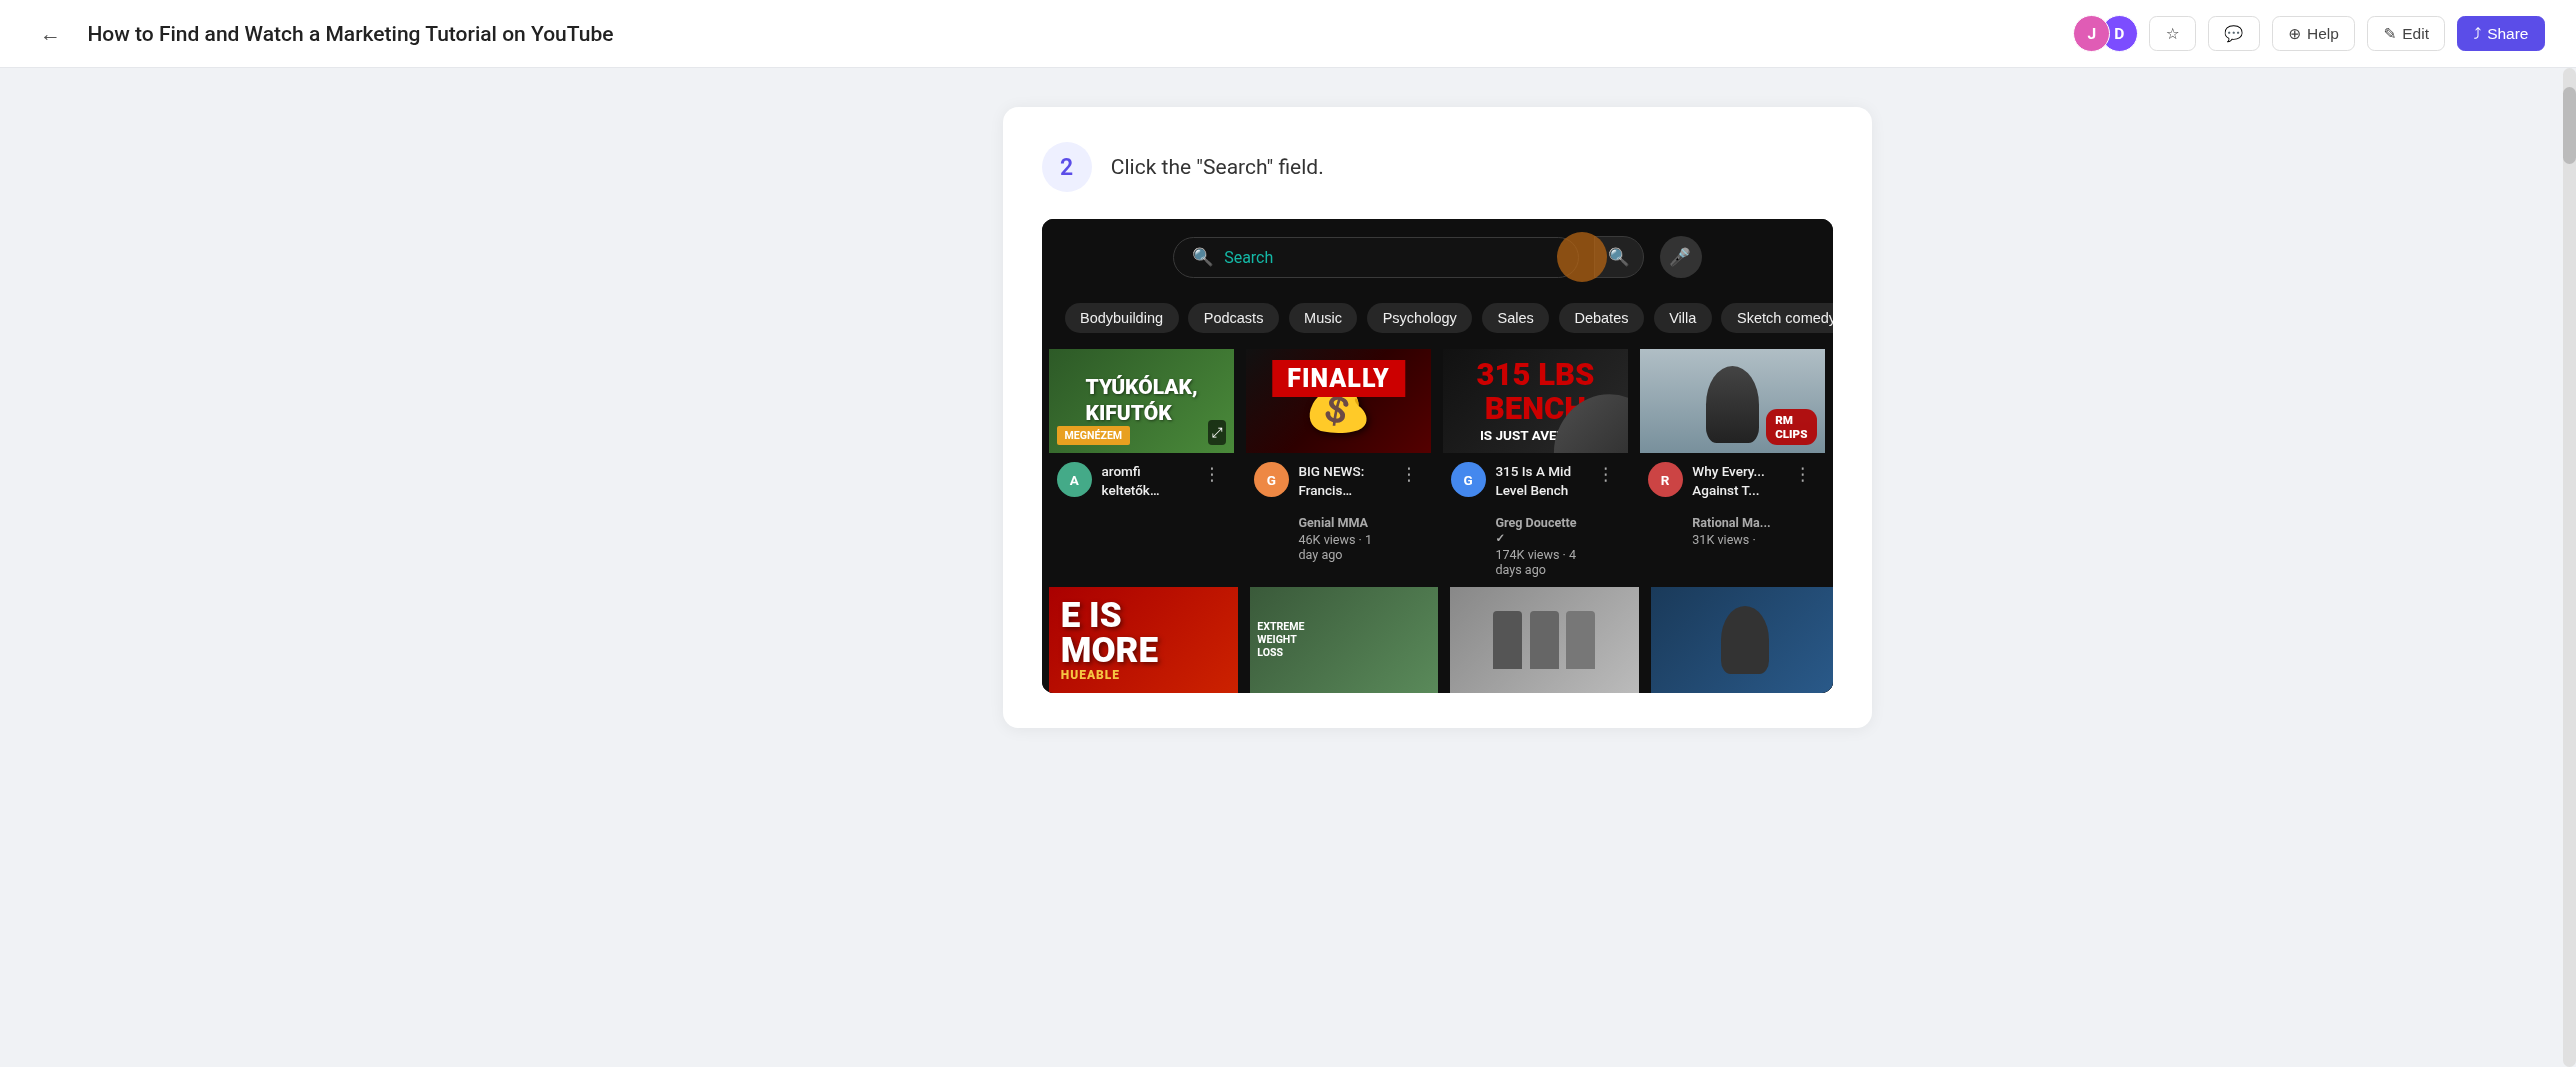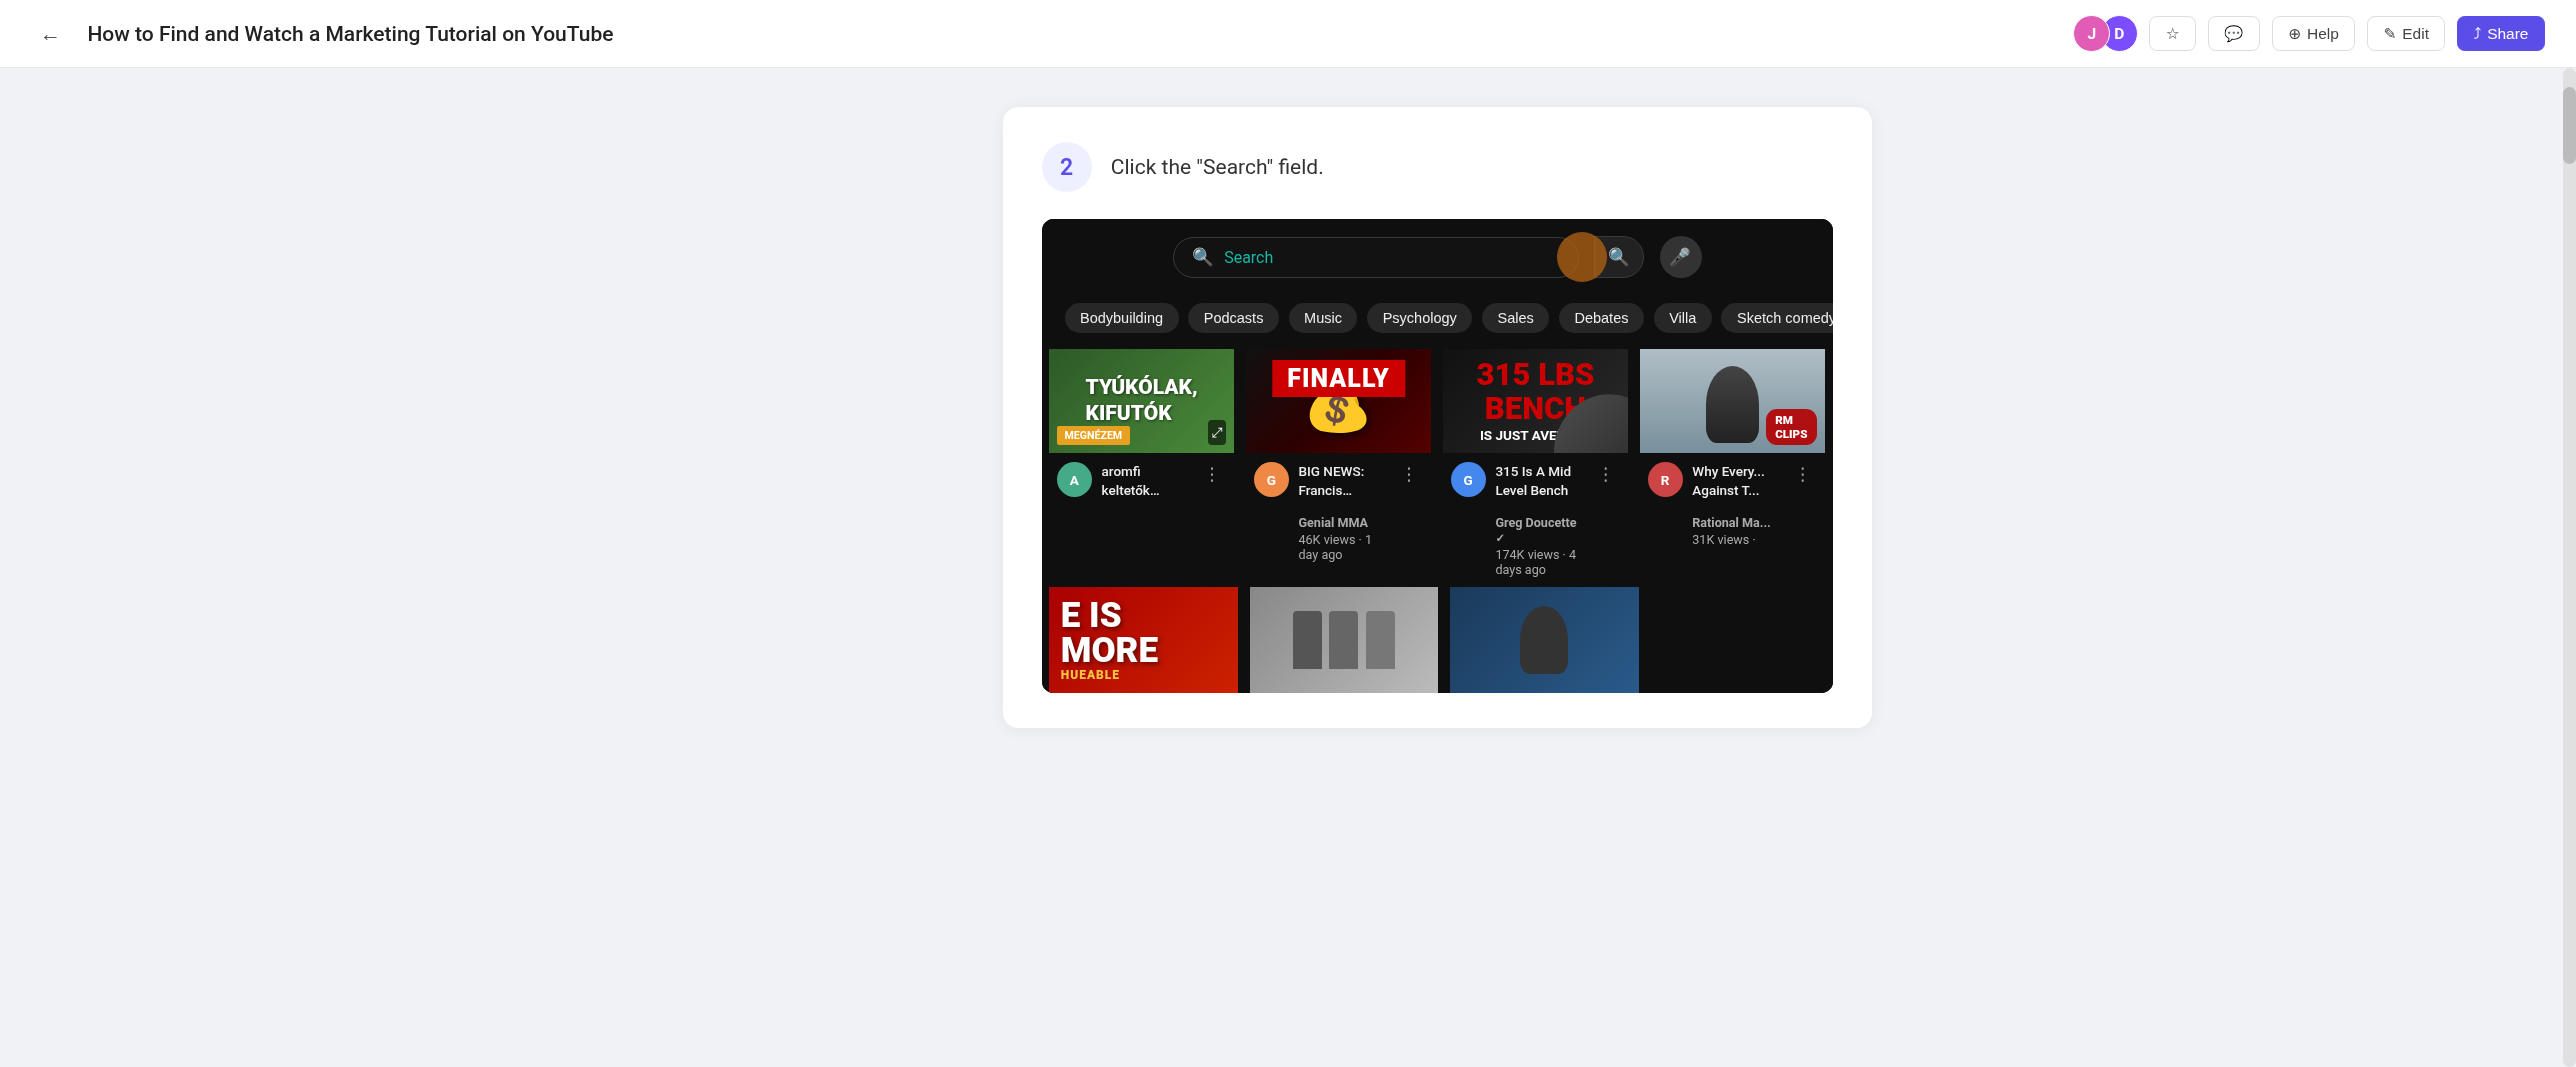--- a/index.html
+++ b/index.html
@@ -556,20 +556,27 @@
             <div class="yt-thumbnail" style="height:106px;">
               <div class="thumb-5 yt-thumbnail-content" style="align-items:flex-start;justify-content:flex-start;padding:11.6px;">
                 <div>
                   <div class="thumb-5-text">E IS MORE</div>
                   <div class="thumb-5-sub">HUEABLE</div>
                 </div>
               </div>
             </div>
           </div>
 
+          <div class="yt-video-item">
+            <div class="yt-thumbnail" style="height:106px;">
+              <div class="yt-thumbnail-content" style="background:linear-gradient(135deg,#3a5a3a 0%,#5a8a5a 100%);flex-direction:column;padding:7.7px;">
+                <div style="color:#fff;font-size:10.6px;font-weight:700;text-align:left;width:100%;">EXTREME<br>WEIGHT<br>LOSS</div>
+              </div>
+            </div>
+          </div>
 
           <div class="yt-video-item">
             <div class="yt-thumbnail" style="height:106px;">
               <div class="yt-thumbnail-content" style="background:linear-gradient(135deg,#888 0%,#bbb 100%);">
                 <div style="display:flex;gap:7.7px;">
                   <div style="width:29px;height:58px;background:#555;border-radius:3.9px 3.9px 0 0;"></div>
                   <div style="width:29px;height:58px;background:#666;border-radius:3.9px 3.9px 0 0;"></div>
                   <div style="width:29px;height:58px;background:#777;border-radius:3.9px 3.9px 0 0;"></div>
                 </div>
               </div>

